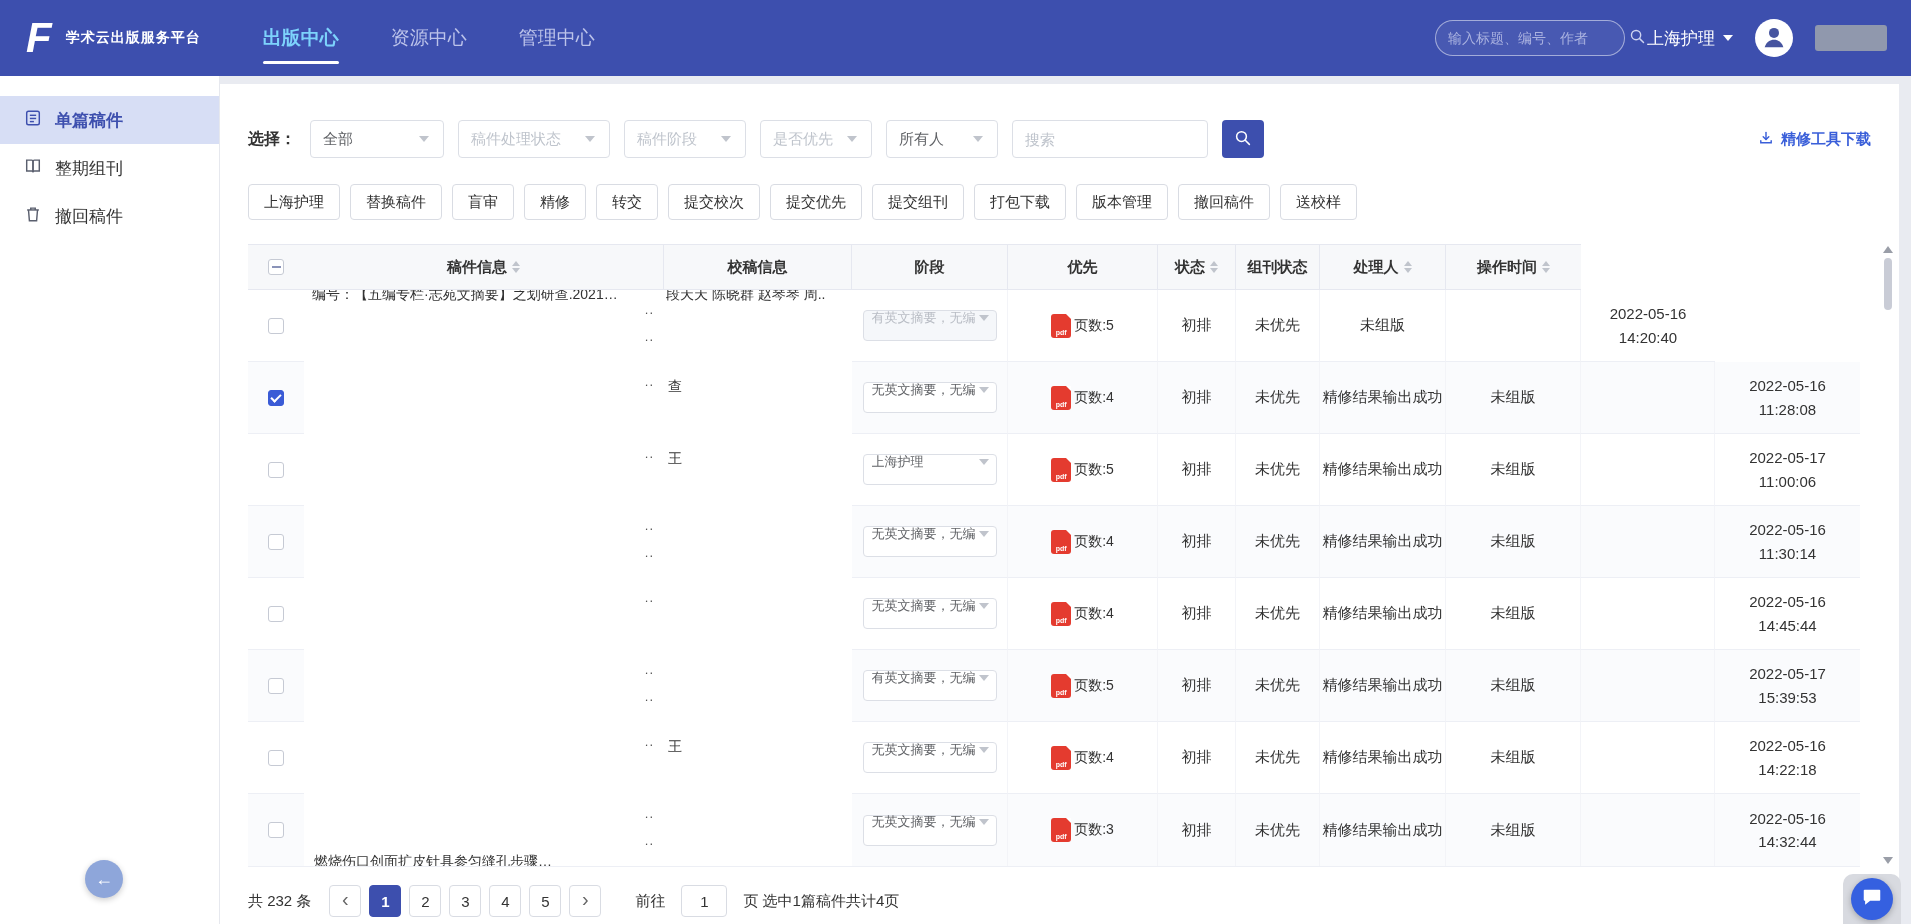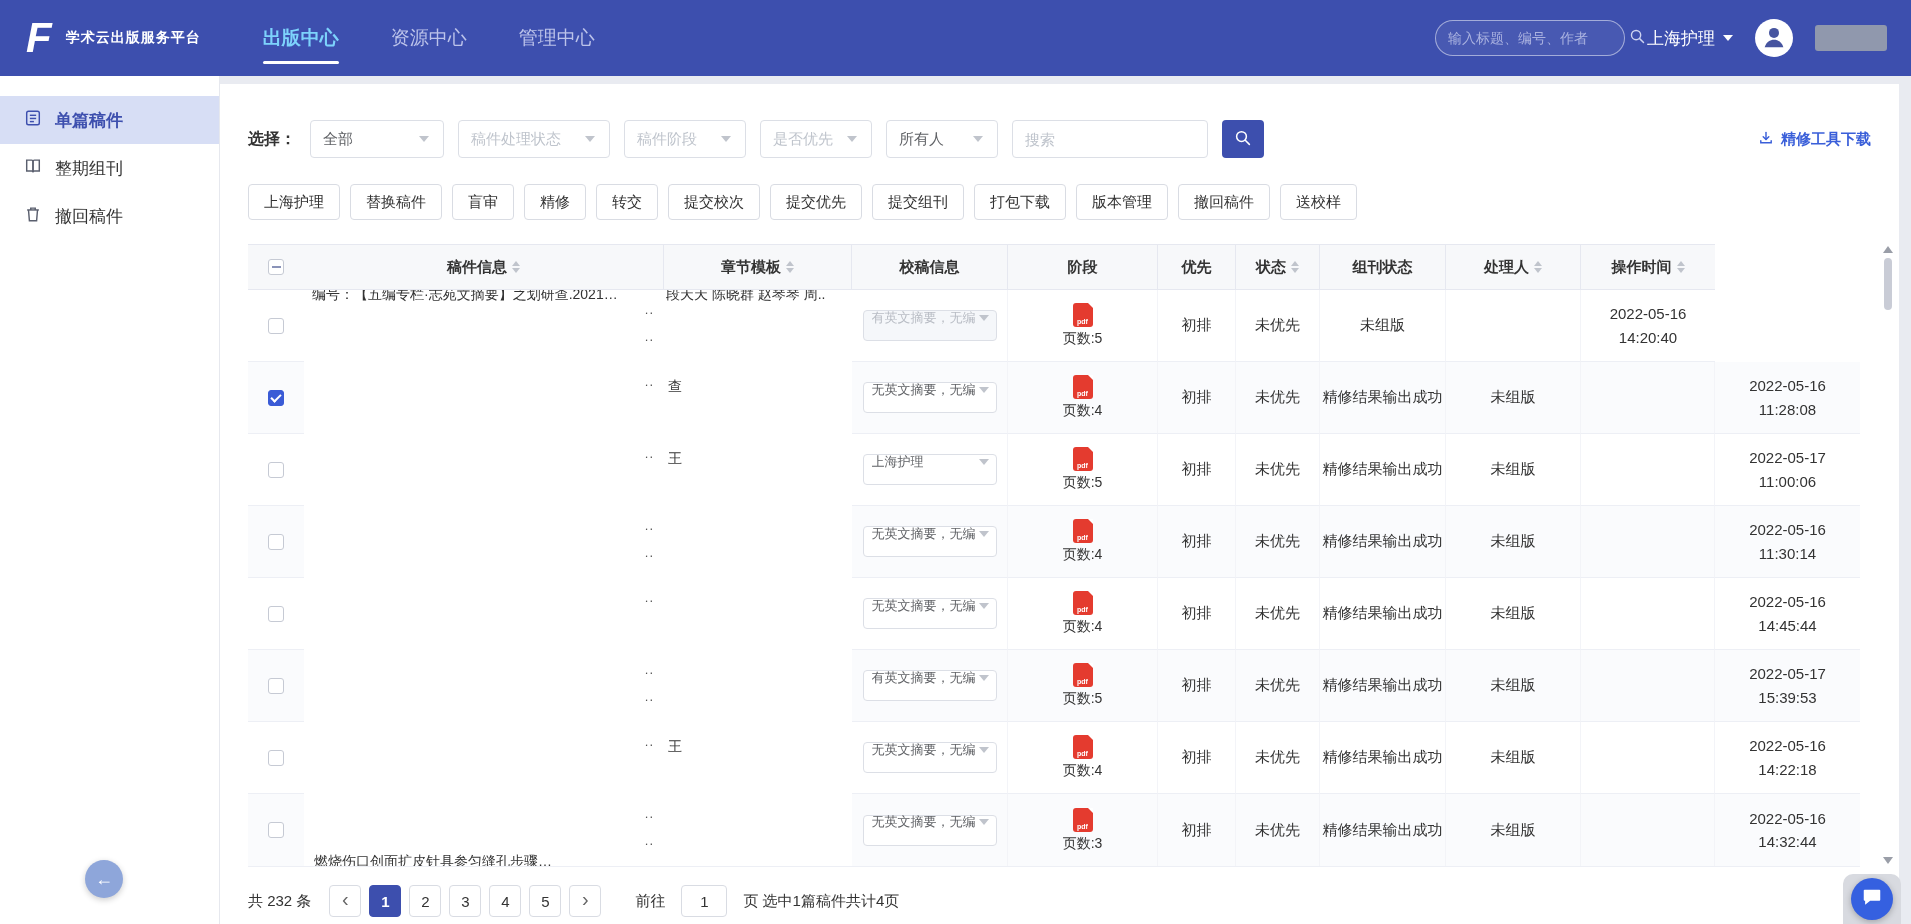--- a/index.html
+++ b/index.html
@@ -112,21 +112,21 @@
     border-bottom:2px solid #fff; transform:rotate(45deg); margin-top:-2px; }
   .checkbox.indeterminate::after { content:""; width:9px; height:2px; background:#8a93b8; }
 
   .tpl-select { width:134px; height:31px; border:1px solid #dcdfe6; border-radius:4px;
     background:#fff; display:flex; align-items:center; justify-content:space-between;
     padding:0 7px 16px 8px; cursor:pointer; }
   .tpl-select .tpl-text { font-size:13px; color:#606266; white-space:nowrap; overflow:hidden; }
   .tpl-select.disabled { background:#f5f7fa; }
   .tpl-select.disabled .tpl-text { color:#b8bcc4; }
 
-  .col-proof { flex-direction:column; gap:3px; }
+  .col-proof { flex-direction:row; gap:3px; }
   .pdf-icon { width:20px; height:24px; background:#e43b2f; border-radius:3px; position:relative;
     display:flex; align-items:flex-end; justify-content:center; padding-bottom:2px;
     cursor:pointer; }
   .pdf-icon::before { content:""; position:absolute; top:0; right:0; width:0; height:0;
     border-top:5px solid #fff; border-left:5px solid transparent; }
   .pdf-icon::after { content:"pdf"; color:#fff; font-size:7px; font-weight:bold; }
   .pages { font-size:14px; color:#333; }
   .status.red { color:#e02e2e; }
 
   
@@ -305,27 +305,20 @@
           <span class="checkbox indeterminate"></span>
         </div>
       <div class="th">
         <span>稿件信息</span>
         <span class="sort">
             <i class="up"></i>
             <i class="down"></i>
           </span>
       </div>
       <div class="th">
-        <span>章节模板</span>
-        <span class="sort">
-            <i class="up"></i>
-            <i class="down"></i>
-          </span>
-      </div>
-      <div class="th">
         <span>校稿信息</span>
       </div>
       <div class="th">
         <span>阶段</span>
       </div>
       <div class="th">
         <span>优先</span>
       </div>
       <div class="th">
         <span>状态</span>

